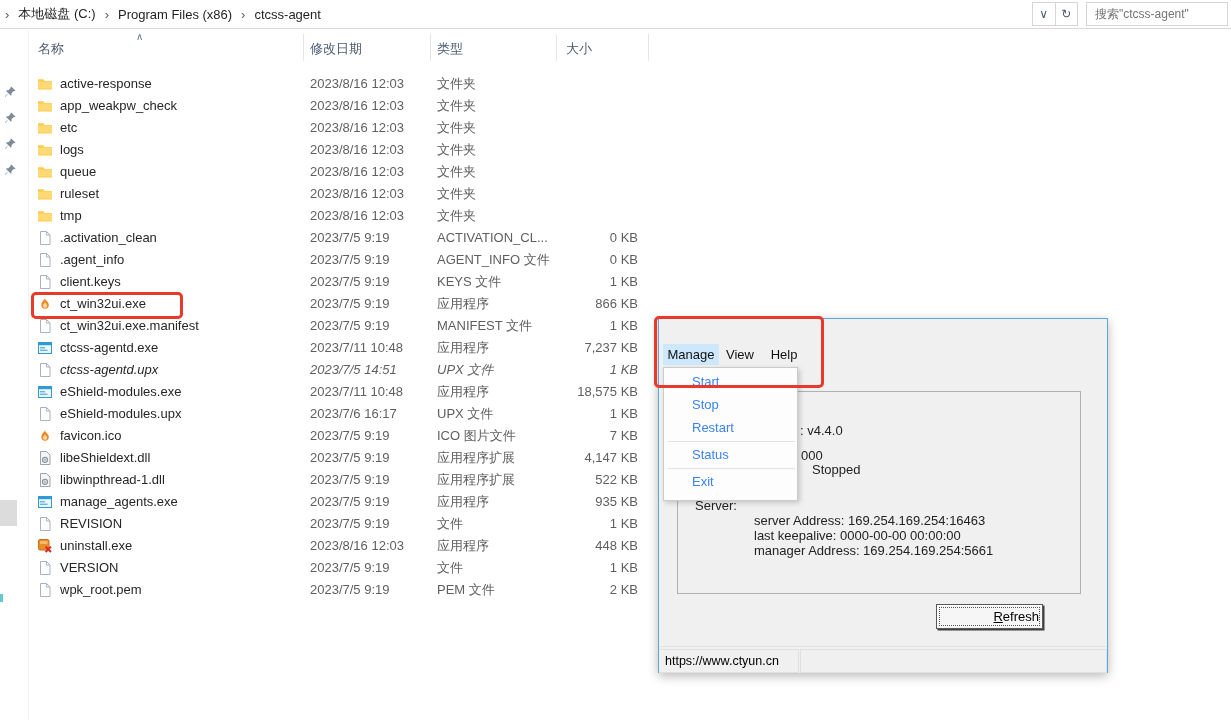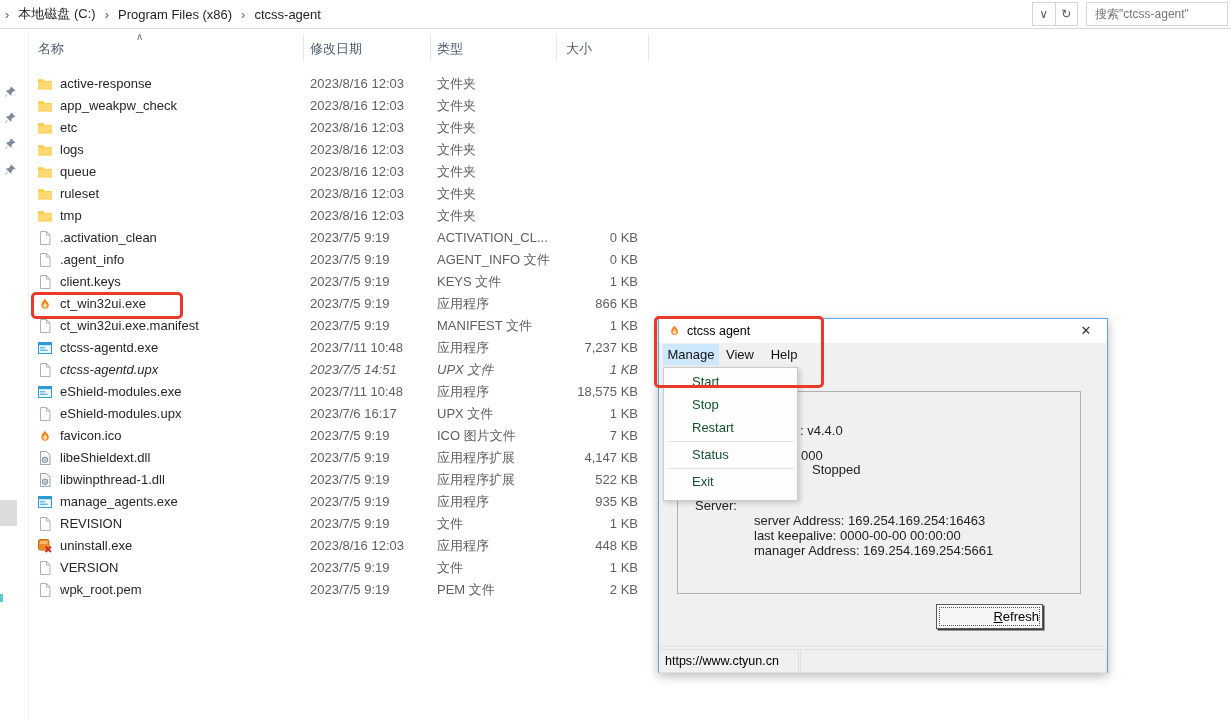--- a/index.html
+++ b/index.html
@@ -53,21 +53,21 @@
   #dlg-menubar { position:absolute; left:0; top:24px; width:100%; height:23px; background:#f0f0f0; font-size:13px; color:#111; }
   .mbar-item { position:absolute; top:1px; height:21px; line-height:21px; text-align:center; }
   #mbar-manage { left:4px; width:56px; background:#cde8fc; }
   #mbar-view { left:62px; width:38px; }
   #mbar-help { left:106px; width:38px; }
 
   #dlg-groupbox { position:absolute; left:18px; top:72px; width:404px; height:203px; border:1px solid #b0b0b0; background:transparent; }
   .frag { position:absolute; font-size:13px; color:#222; white-space:nowrap; z-index:20; }
 
   #dlg-menu { position:absolute; left:4px; top:48px; width:135px; height:134px; background:#fdfdfd; border:1px solid #cbcbcb; box-shadow:2px 2px 5px rgba(0,0,0,.18); z-index:30; }
-  .menu-item { position:absolute; left:1px; width:131px; height:22px; line-height:22px; padding-left:27px; font-size:13px; color:#14532d; }
+  .menu-item { position:absolute; left:1px; width:131px; height:22px; line-height:22px; padding-left:27px; font-size:13px; color:#3b82f6; }
   .menu-sep { position:absolute; left:4px; width:127px; height:1px; background:#e2e2e2; }
 
   #refresh-btn { position:absolute; left:277px; top:285px; width:107px; height:25px; background:#f6f6f6; border:1px solid #595959; box-shadow:1.5px 1.5px 0 #3f3f3f, inset 1px 1px 0 #fff; font-size:13px; color:#000; cursor:default; }
   #refresh-inner { position:absolute; left:2px; top:2px; right:2px; bottom:2px; border:1px dotted #555; display:flex; align-items:center; justify-content:flex-end; }
   #refresh-inner .u { text-decoration:underline; }
 
   #dlg-statusbar { position:absolute; left:0; top:327px; width:448px; height:27px; background:#f0f0f0; border-top:1px solid #e3e3e3; }
   #dlg-status-cell1 { position:absolute; left:0; top:2px; width:140px; height:24px; border:1px solid #e0e0e0; border-left:none; font-size:12.5px; color:#000; line-height:22px; padding-left:6px; white-space:nowrap; }
   #dlg-status-cell2 { position:absolute; left:141px; top:2px; width:307px; height:24px; border:1px solid #e0e0e0; }
 </style>
@@ -422,30 +422,20 @@
           </svg>
         </span>
         <span class="c-name">wpk_root.pem</span>
         <span class="c-date">2023/7/5 9:19</span>
         <span class="c-type">PEM 文件</span>
         <span class="c-size">2 KB</span>
       </div>
     </div>
 
   <div id="dialog">
-    <div id="dlg-titlebar">
-      <span id="dlg-flame">
-          <svg viewBox="0 0 16 16">
-            <path d="M8 .8c1.1 2.6-3.6 4.2-3.6 8.2a3.7 3.7 0 0 0 7.4 0C11.8 5.3 7 4.4 8 .8z" fill="#f08524"></path>
-            <path d="M8 5.2c.6 1.7-2 2.5-2 4.6a2.1 2.1 0 0 0 4.2 0C10.2 7.6 7.6 7.1 8 5.2z" fill="#fcd9a0"></path>
-          </svg>
-        </span>
-      <span id="dlg-title">ctcss agent</span>
-      <span id="dlg-close">✕</span>
-    </div>
     <div id="dlg-menubar">
       <span class="mbar-item" id="mbar-manage">Manage</span>
       <span class="mbar-item" id="mbar-view">View</span>
       <span class="mbar-item" id="mbar-help">Help</span>
     </div>
 
     <div id="dlg-groupbox"></div>
 
     <div class="frag" style="left:141px; top:104px;">: v4.4.0</div>
     <div class="frag" style="left:142px; top:129px;">000</div>

